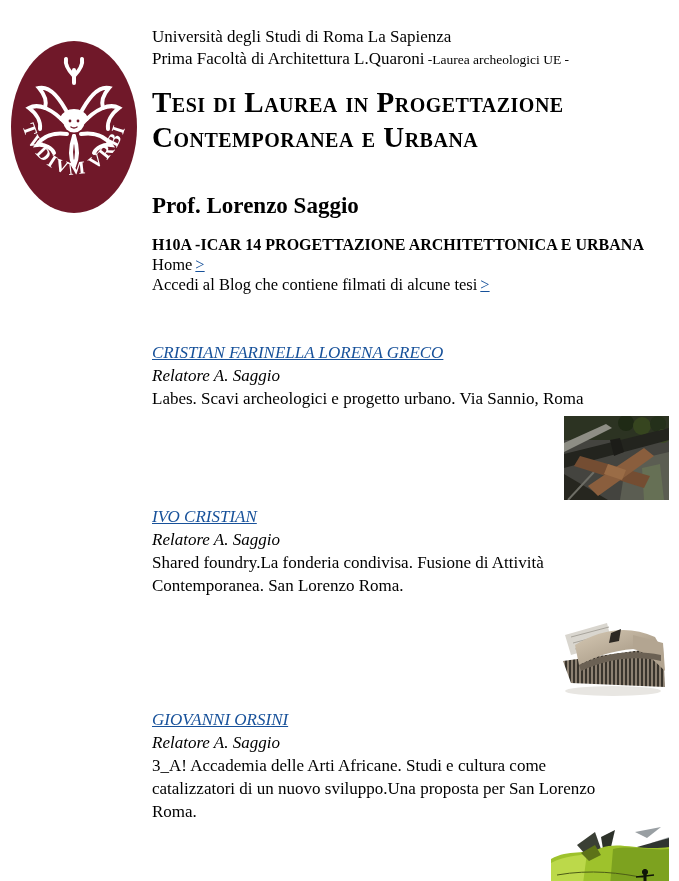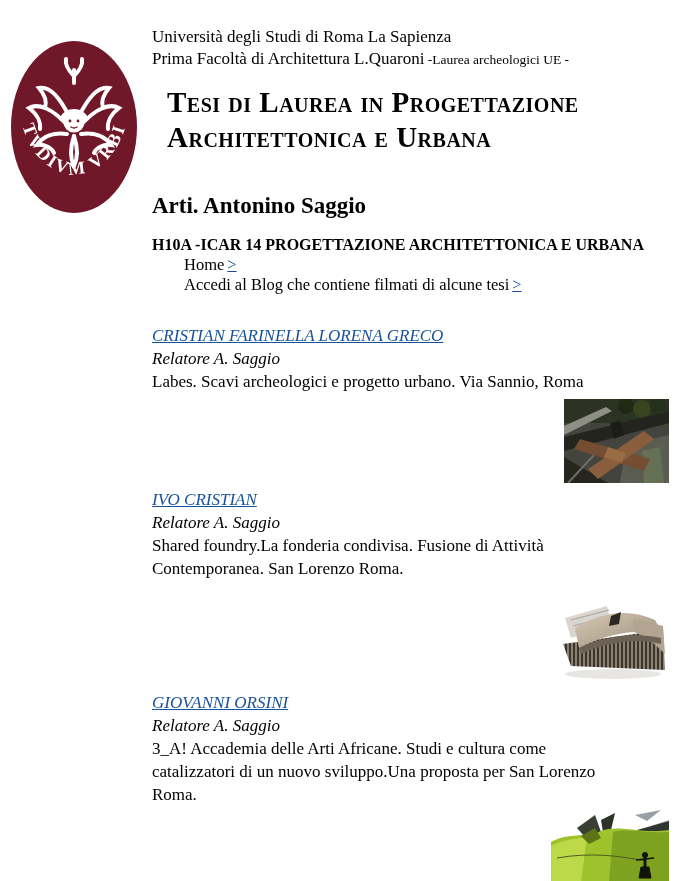--- a/index.html
+++ b/index.html
@@ -24,49 +24,49 @@
   .uni-line { font-size:17px; line-height:22px; }
   .faculty-suffix { font-size:13.5px; }
   .main-title {
     margin-top:14px;
     font-size:29px;
     line-height:35px;
     font-weight:bold;
     font-variant:small-caps;
     letter-spacing:0.5px;
   }
-  .main-title span { display:block;margin-left:15px; }
+  .main-title span { display:block; }
   .prof {
     margin-top:37px;
     font-size:23px;
     line-height:27px;
     font-weight:bold;
   }
   .course {
     margin-top:16px;
     font-size:16px;
     line-height:20px;
     font-weight:bold;
   }
-  .nav-line { font-size:16.5px; line-height:20px;margin-left:32px; }
+  .nav-line { font-size:16.5px; line-height:20px; }
   a { cursor:pointer; }
   .arrow-link {
     color:#17519a;
     text-decoration:underline;
     margin-left:3px;
   }
   .entry-name {
     color:#17519a;
     font-style:italic;
     text-decoration:underline;
     display:inline-block;
   }
   .relatore { font-style:italic; }
   .desc { white-space:pre-line; }
-  .entry-1 { margin-top:29px; }
+  .entry-1 { margin-top:46px; }
   .entry-2 { margin-top:5px; }
   .entry-3 { margin-top:10px; }
   .thumb {
     display:block;
     margin-left:auto;
     margin-right:2px;
   }
   .thumb-1 { margin-top:6px; }
   .thumb-2 { margin-top:14px; }
   .thumb-3 { margin-top:0; }
@@ -106,24 +106,24 @@
   </text>
 </svg>
 
 <div class="content">
 
   <div class="uni-line">Università degli Studi di Roma La Sapienza</div>
   <div class="uni-line"><span>Prima Facoltà di Architettura L.Quaroni</span><span class="faculty-suffix"> -Laurea archeologici UE -</span></div>
 
   <h1 class="main-title">
     <span>Tesi di Laurea in Progettazione</span>
-    <span>Architettonica e Urbana</span>
+    <span>Contemporanea e Urbana</span>
   </h1>
 
-  <h2 class="prof">Arti. Antonino Saggio</h2>
+  <h2 class="prof">Prof. Lorenzo Saggio</h2>
 
   <div class="course">H10A -ICAR 14 PROGETTAZIONE ARCHITETTONICA E URBANA</div>
 
   <div class="nav-line"><span>Home</span><a class="arrow-link">&gt;</a></div>
 
   <div class="nav-line"><span>Accedi al Blog che contiene filmati di alcune tesi</span><a class="arrow-link">&gt;</a></div>
 
   <div class="entry entry-1">
     <div><a class="entry-name">CRISTIAN FARINELLA LORENA GRECO</a></div>
     <div class="relatore">Relatore A. Saggio</div>

